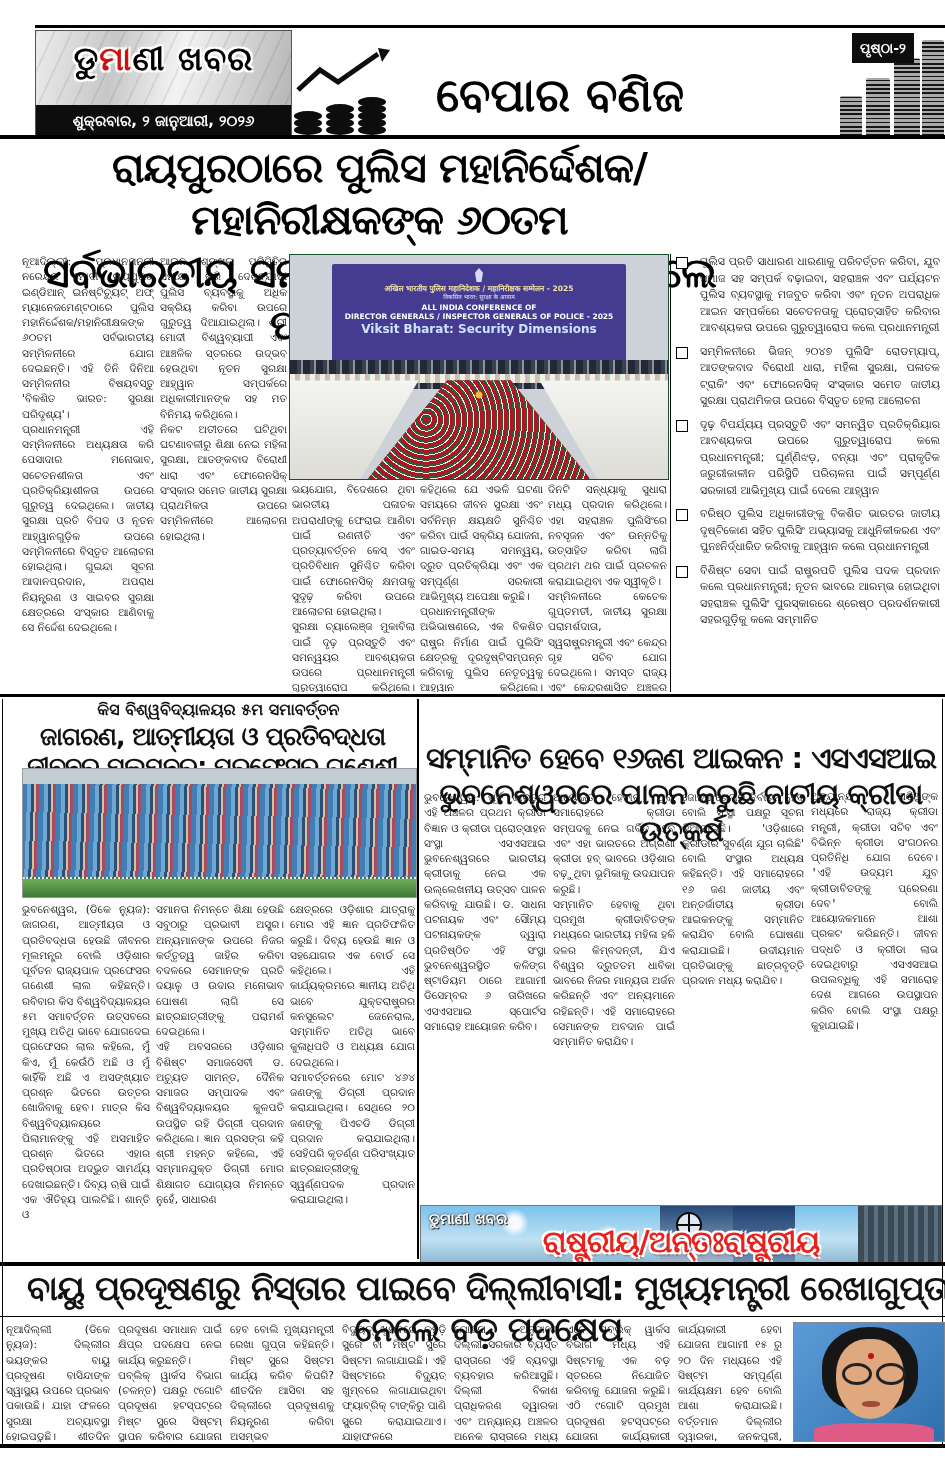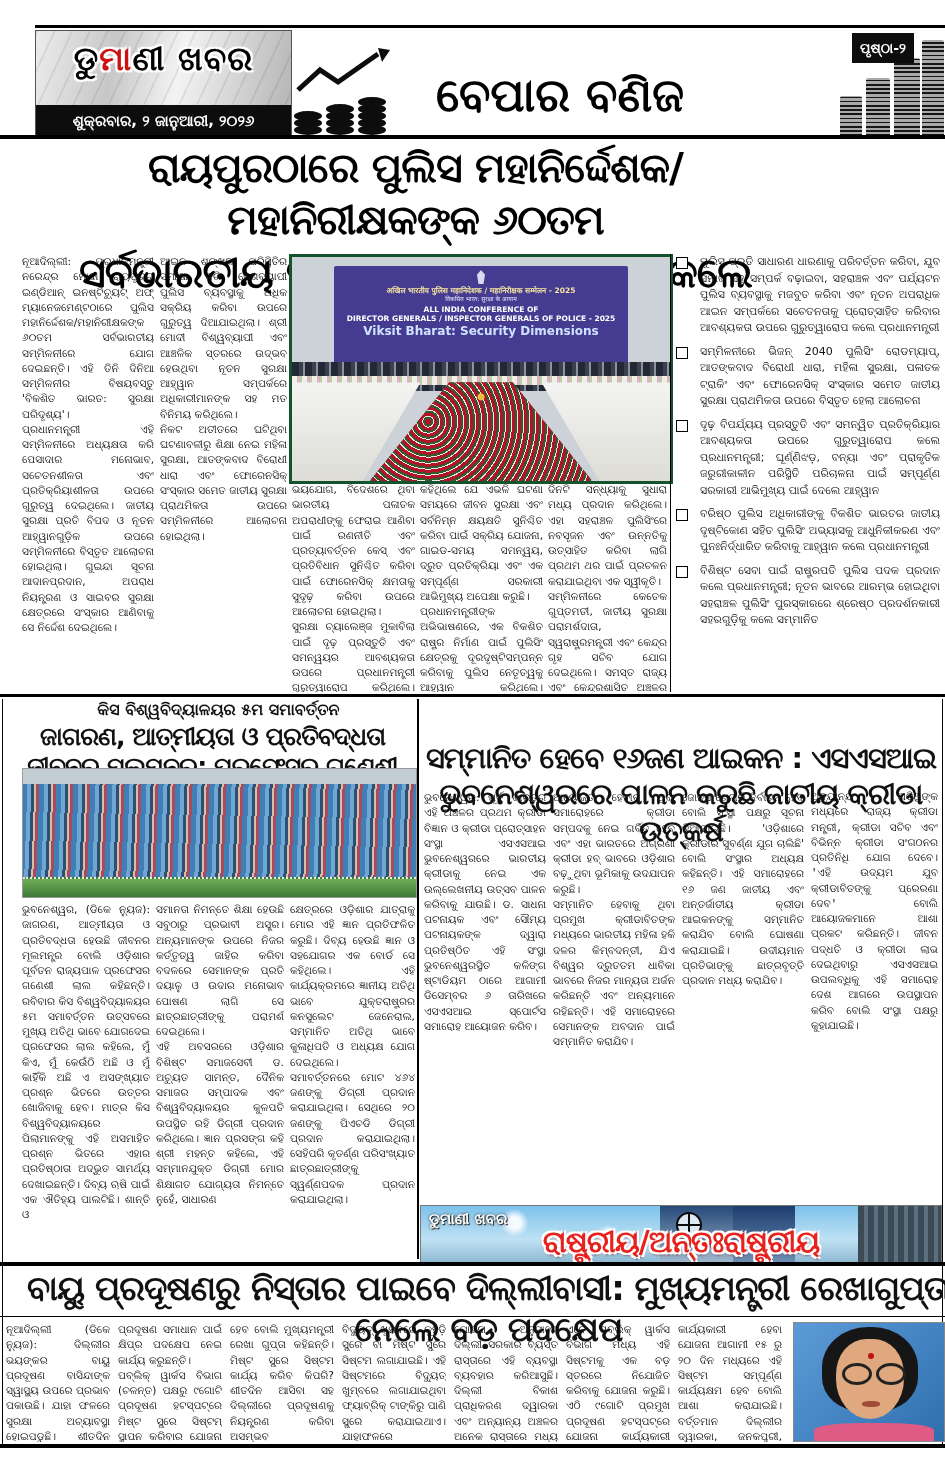--- a/index.html
+++ b/index.html
@@ -19,35 +19,35 @@
   .masthead-date{position:absolute;left:0;bottom:0;width:100%;height:32px;background:#0d0d0d;
     color:#fff;font-size:15px;font-weight:bold;text-align:center;line-height:32px;}
   .biz-title{left:395px;top:68px;width:330px;text-align:center;font-size:46px;font-weight:bold;
     color:#000;text-shadow:-2px -2px 0 #fff,2px -2px 0 #fff,-2px 2px 0 #fff,2px 2px 0 #fff,0 0 5px #fff;}
   .page-box{left:852px;top:33px;width:62px;height:30px;background:#0d0d0d;color:#fff;
     font-size:14px;font-weight:bold;text-align:center;line-height:30px;}
   .coin-stack{position:absolute;bottom:0;background:repeating-linear-gradient(0deg,#161616 0 1.6px,#a9a9a9 1.6px 4.2px);
     border-radius:2px 2px 0 0;}
   
   .headline-main{left:0;top:142px;width:759px;text-align:center;font-weight:bold;
-    font-size:41px;line-height:1.28;color:#000;letter-spacing:-1px;padding-left:36px;}
+    font-size:41px;line-height:1.28;color:#000;letter-spacing:-1px;}
   .kicker{left:20px;top:700px;width:397px;text-align:center;font-size:16px;font-weight:bold;}
   .headline-kiss{left:8px;top:722px;width:409px;text-align:center;font-size:25px;font-weight:bold;letter-spacing:-1px;}
   .headline-ssai{left:422px;top:700px;width:518px;text-align:center;font-size:29px;font-weight:bold;line-height:1.25;letter-spacing:-1px;margin-top:40px;}
   .headline-bottom{left:16px;top:1268px;width:945px;text-align:center;font-size:34px;font-weight:bold;letter-spacing:-1px;}
   
   .col{position:absolute;font-size:10.6px;line-height:1.44;text-align:justify;
     white-space:pre-line;overflow:hidden;color:#0c0c0c;}
   .bullets{left:674px;top:254px;width:266px;height:438px;overflow:hidden;}
   .bullet-item{position:relative;padding-left:26px;margin-bottom:7px;font-size:11px;
     line-height:1.5;text-align:justify;}
   .bullet-item::before{content:"";position:absolute;left:2px;top:3px;width:10px;height:10px;
     border:1.6px solid #000;background:#fff;}
   
-  .photo-main{left:289px;top:254px;width:378px;height:224px;background:#ccd2d7;border:3px solid #14532d;overflow:hidden;}
+  .photo-main{left:289px;top:254px;width:378px;height:224px;background:#ccd2d7;border:1px solid #14532d;overflow:hidden;}
   .pm-banner{position:absolute;left:11%;top:4%;width:78%;height:44%;background:#453c92;
     color:#fff;text-align:center;border-radius:2px;padding-top:4px;box-sizing:border-box;}
   .pm-banner .emblem{width:10px;height:14px;margin:0 auto 1px;background:#d9d9ef;
     clip-path:polygon(50% 0,90% 35%,75% 100%,25% 100%,10% 35%);}
   .pm-hindi{font-size:7.5px;color:#f4e3a1;font-weight:bold;}
   .pm-sub{font-size:6px;color:#e8e8ff;}
   .pm-eng{font-size:7.5px;font-weight:bold;color:#ffffff;line-height:1.25;margin-top:2px;}
   .pm-vb{font-size:12px;color:#cfe3ff;font-weight:bold;}
   .pm-logo{position:absolute;top:6%;width:16px;height:16px;border-radius:50%;background:#7a71c4;border:1px solid #b9b3e6;}
   .pm-people{position:absolute;left:0;top:47%;width:100%;height:13%;
@@ -174,21 +174,21 @@
 ସୁରକ୍ଷା ଚ୍ୟାଲେଞ୍ଜ ମୁକାବିଲା ପାଇଁ ଦୃଢ଼ ପ୍ରସ୍ତୁତି ଏବଂ ସମନ୍ୱୟର ଆବଶ୍ୟକତା ଉପରେ ପ୍ରଧାନମନ୍ତ୍ରୀ ଗୁରୁତ୍ୱାରୋପ କରିଥିଲେ। ଘୂର୍ଣ୍ଣିଝଡ଼, ବନ୍ୟା ଏବଂ ଅନ୍ୟାନ୍ୟ ପ୍ରାକୃତିକ ଜରୁରୀକାଳୀନ ପରିସ୍ଥିତିର ମୁକାବିଲା କରିବା ଲାଗି ବ୍ୟବସ୍ଥାକୁ ସୁଦୃଢ଼ କରିବା ଲାଗି ସେ ପୁଲିସ ମୁଖ୍ୟମାନଙ୍କୁ ଅନୁରୋଧ କରିଥିଲେ।</div>
 <div class="col" style="left:420px;top:482px;width:123px;height:210px;">କହିଥିଲେ ଯେ ଏଭଳି ଘଟଣା ସମୟରେ ଜୀବନ ସୁରକ୍ଷା ଏବଂ ସର୍ବନିମ୍ନ କ୍ଷୟକ୍ଷତି ସୁନିଶ୍ଚିତ କରିବା ପାଇଁ ସକ୍ରିୟ ଯୋଜନା, ଗାଇଡ-ସମୟ ସମନ୍ୱୟ, ଦ୍ରୁତ ପ୍ରତିକ୍ରିୟା ଏବଂ ଏକ ସମ୍ପୂର୍ଣ୍ଣ ସରକାରୀ ଆଭିମୁଖ୍ୟ ଅପେକ୍ଷା କରୁଛି।
 ପ୍ରଧାନମନ୍ତ୍ରୀଙ୍କ ଅଭିଭାଷଣରେ, ଏକ ବିକଶିତ ରାଷ୍ଟ୍ର ନିର୍ମାଣ ପାଇଁ ପୁଲିସିଂ କ୍ଷେତ୍ରକୁ ଦୂରଦୃଷ୍ଟିସମ୍ପନ୍ନ କରିବାକୁ ପୁଲିସ ନେତୃତ୍ୱକୁ ଆହ୍ୱାନ କରିଥିଲେ। ପ୍ରଧାନମନ୍ତ୍ରୀ ସୁରକ୍ଷା ବ୍ୟୁରୋର ଅଧିକାରୀମାନଙ୍କୁ ବିଶିଷ୍ଟ ସେବା ପାଇଁ ରାଷ୍ଟ୍ରପତି ପୁଲିସ ପଦକ ପ୍ରଦାନ କରିଥିଲେ।</div>
 <div class="col" style="left:548px;top:482px;width:119px;height:210px;">ଦିନଟି ସନ୍ଧ୍ୟାକୁ ସୁଧାରା ମଧ୍ୟ ପ୍ରଦାନ କରିଥିଲେ। ଏହା ସହରାଞ୍ଚଳ ପୁଲିସିଂରେ ନବସୃଜନ ଏବଂ ଉନ୍ନତିକୁ ଉତ୍ସାହିତ କରିବା ଲାଗି ପ୍ରଥମ ଥର ପାଇଁ ପ୍ରଚଳନ କରାଯାଇଥିବା ଏକ ସ୍ୱୀକୃତି।
 ସମ୍ମିଳନୀରେ କେତେକ ଗୁପ୍ତମତୀ, ଜାତୀୟ ସୁରକ୍ଷା ପରାମର୍ଶଦାତା, ସ୍ୱରାଷ୍ଟ୍ରମନ୍ତ୍ରୀ ଏବଂ କେନ୍ଦ୍ର ଗୃହ ସଚିବ ଯୋଗ ଦେଇଥିଲେ। ସମସ୍ତ ରାଜ୍ୟ ଏବଂ କେନ୍ଦ୍ରଶାସିତ ଅଞ୍ଚଳର ପୁଲିସ ଡିଜି, ଆଇବି, ସିଏପିଏଫ୍ ଏବଂ କେନ୍ଦ୍ରୀୟ ପୁଲିସ ସଂଗଠନର ମୁଖ୍ୟମାନେ ଅଂଶଗ୍ରହଣ କରିଥିଲେ। ସେଠାରେ ପ୍ରାୟ ୭୦୦ରୁ ଅଧିକ ପୁଲିସ ଅଧିକାରୀ ଆଭାସୀ ମାଧ୍ୟମରେ ସମ୍ମିଳନୀରେ ଯୋଗ ଦେଇଥିଲେ।</div>
 
 <div class="rule" style="left:670px;top:254px;width:1px;height:438px;"></div>
 
 <div class="abs bullets">
   <div class="bullet-item">ପୁଲିସ ପ୍ରତି ସାଧାରଣ ଧାରଣାକୁ ପରିବର୍ତ୍ତନ କରିବା, ଯୁବ ସମାଜ ସହ ସମ୍ପର୍କ ବଢ଼ାଇବା, ସହରାଞ୍ଚଳ ଏବଂ ପର୍ଯ୍ୟଟନ ପୁଲିସ ବ୍ୟବସ୍ଥାକୁ ମଜବୁତ କରିବା ଏବଂ ନୂତନ ଅପରାଧିକ ଆଇନ ସମ୍ପର୍କରେ ସଚେତନତାକୁ ପ୍ରୋତ୍ସାହିତ କରିବାର ଆବଶ୍ୟକତା ଉପରେ ଗୁରୁତ୍ୱାରୋପ କଲେ ପ୍ରଧାନମନ୍ତ୍ରୀ</div>
-  <div class="bullet-item">ସମ୍ମିଳନୀରେ ଭିଜନ୍ 2040 ପୁଲିସିଂ ରୋଡମ୍ୟାପ୍, ଆତଙ୍କବାଦ ବିରୋଧୀ ଧାରା, ମହିଳା ସୁରକ୍ଷା, ପଳାତକ ଟ୍ରାକିଂ ଏବଂ ଫୋରେନସିକ୍ ସଂସ୍କାର ସମେତ ଜାତୀୟ ସୁରକ୍ଷା ପ୍ରାଥମିକତା ଉପରେ ବିସ୍ତୃତ ହେଲା ଆଲୋଚନା</div>
+  <div class="bullet-item">ସମ୍ମିଳନୀରେ ଭିଜନ୍ ୨୦୪୭ ପୁଲିସିଂ ରୋଡମ୍ୟାପ୍, ଆତଙ୍କବାଦ ବିରୋଧୀ ଧାରା, ମହିଳା ସୁରକ୍ଷା, ପଳାତକ ଟ୍ରାକିଂ ଏବଂ ଫୋରେନସିକ୍ ସଂସ୍କାର ସମେତ ଜାତୀୟ ସୁରକ୍ଷା ପ୍ରାଥମିକତା ଉପରେ ବିସ୍ତୃତ ହେଲା ଆଲୋଚନା</div>
   <div class="bullet-item">ଦୃଢ଼ ବିପର୍ଯ୍ୟୟ ପ୍ରସ୍ତୁତି ଏବଂ ସମନ୍ୱିତ ପ୍ରତିକ୍ରିୟାର ଆବଶ୍ୟକତା ଉପରେ ଗୁରୁତ୍ୱାରୋପ କଲେ ପ୍ରଧାନମନ୍ତ୍ରୀ; ଘୂର୍ଣ୍ଣିଝଡ଼, ବନ୍ୟା ଏବଂ ପ୍ରାକୃତିକ ଜରୁରୀକାଳୀନ ପରିସ୍ଥିତି ପରିଚାଳନା ପାଇଁ ସମ୍ପୂର୍ଣ୍ଣ ସରକାରୀ ଆଭିମୁଖ୍ୟ ପାଇଁ ଦେଲେ ଆହ୍ୱାନ</div>
   <div class="bullet-item">ବରିଷ୍ଠ ପୁଲିସ ଅଧିକାରୀଙ୍କୁ ବିକଶିତ ଭାରତର ଜାତୀୟ ଦୃଷ୍ଟିକୋଣ ସହିତ ପୁଲିସିଂ ଅଭ୍ୟାସକୁ ଆଧୁନିକୀକରଣ ଏବଂ ପୁନଃନିର୍ଦ୍ଧାରିତ କରିବାକୁ ଆହ୍ୱାନ କଲେ ପ୍ରଧାନମନ୍ତ୍ରୀ</div>
   <div class="bullet-item">ବିଶିଷ୍ଟ ସେବା ପାଇଁ ରାଷ୍ଟ୍ରପତି ପୁଲିସ ପଦକ ପ୍ରଦାନ କଲେ ପ୍ରଧାନମନ୍ତ୍ରୀ; ନୂତନ ଭାବରେ ଆରମ୍ଭ ହୋଇଥିବା ସହରାଞ୍ଚଳ ପୁଲିସିଂ ପୁରସ୍କାରରେ ଶ୍ରେଷ୍ଠ ପ୍ରଦର୍ଶନକାରୀ ସହରଗୁଡ଼ିକୁ କଲେ ସମ୍ମାନିତ</div>
 </div>
 
 <div class="rule" style="left:0;top:694px;width:945px;height:3px;"></div>
 <div class="rule" style="left:417px;top:699px;width:2px;height:560px;"></div>
 <div class="rule" style="left:2px;top:699px;width:1px;height:746px;"></div>
 <div class="rule" style="left:942px;top:699px;width:1px;height:746px;"></div>
 

